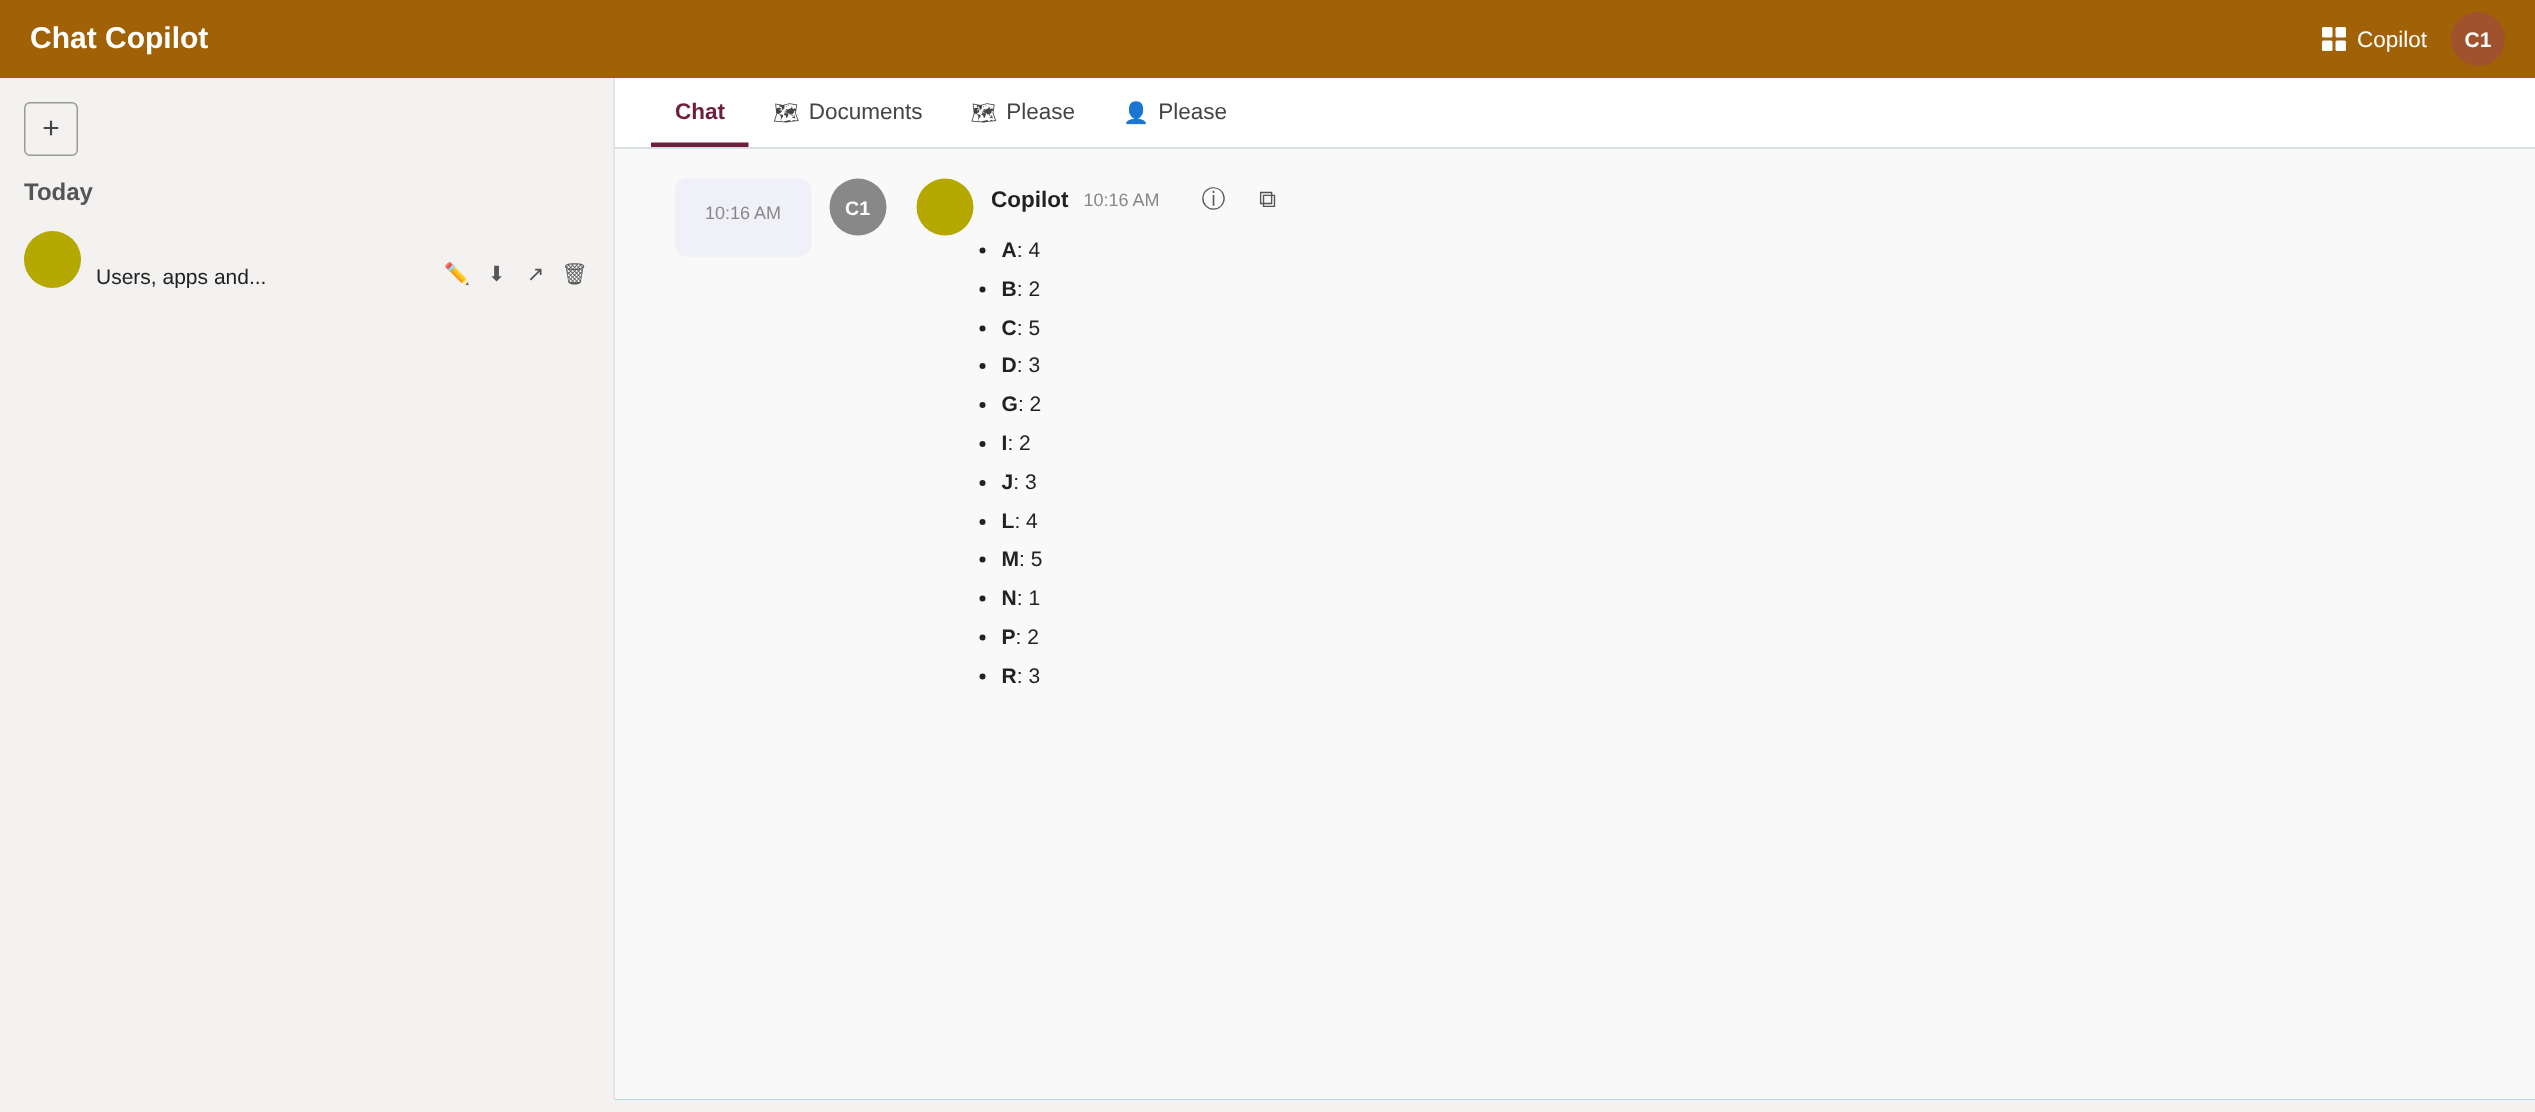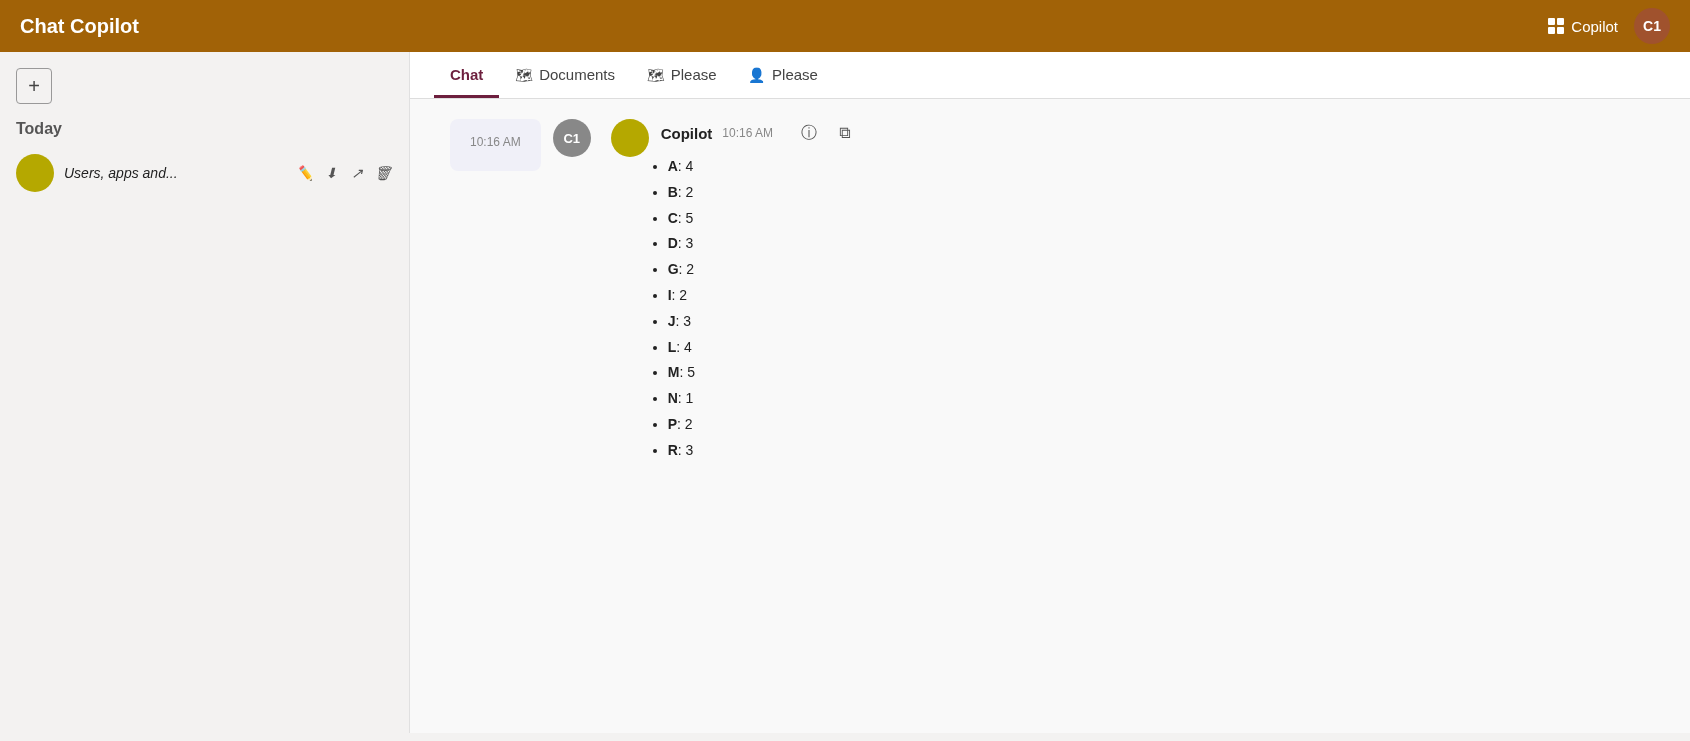--- a/index.html
+++ b/index.html
@@ -81,25 +81,24 @@
       color: #444;
     }
     .sidebar-section-label {
       font-size: 16px;
       color: #555;
       padding: 4px 16px 8px 16px;
       font-weight: 600;
     }
     .sidebar-item {
       display: flex;
-      align-items: center;
+      align-items: flex-end;
       padding: 8px 16px;
       cursor: pointer;
       gap: 10px;
-      font-style: italic;
     }
     .sidebar-item-avatar {
       width: 38px;
       height: 38px;
       border-radius: 50%;
       background: #b5a800;
       flex-shrink: 0;
     }
     .sidebar-item-label {
       font-size: 14px;

